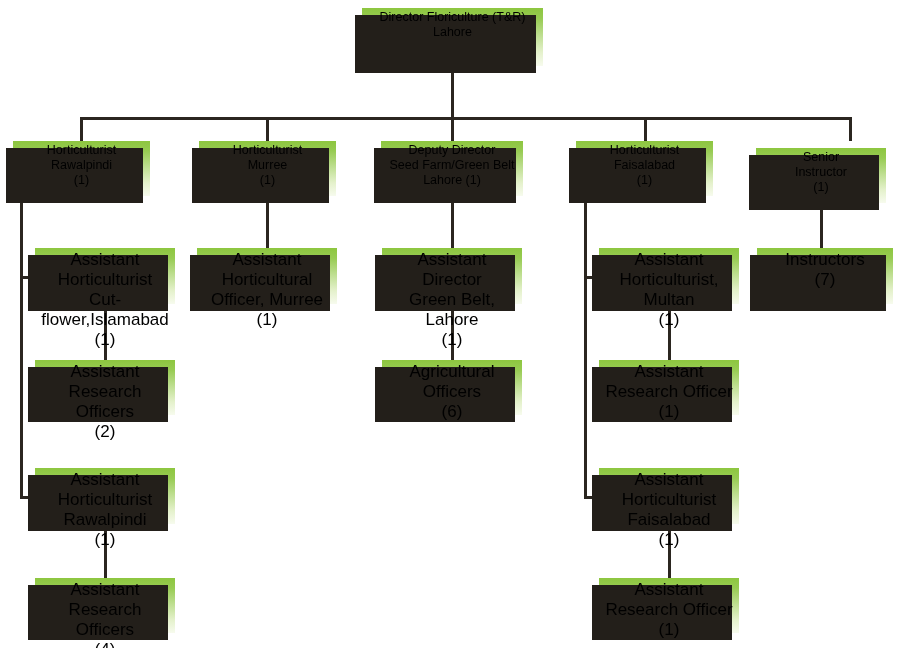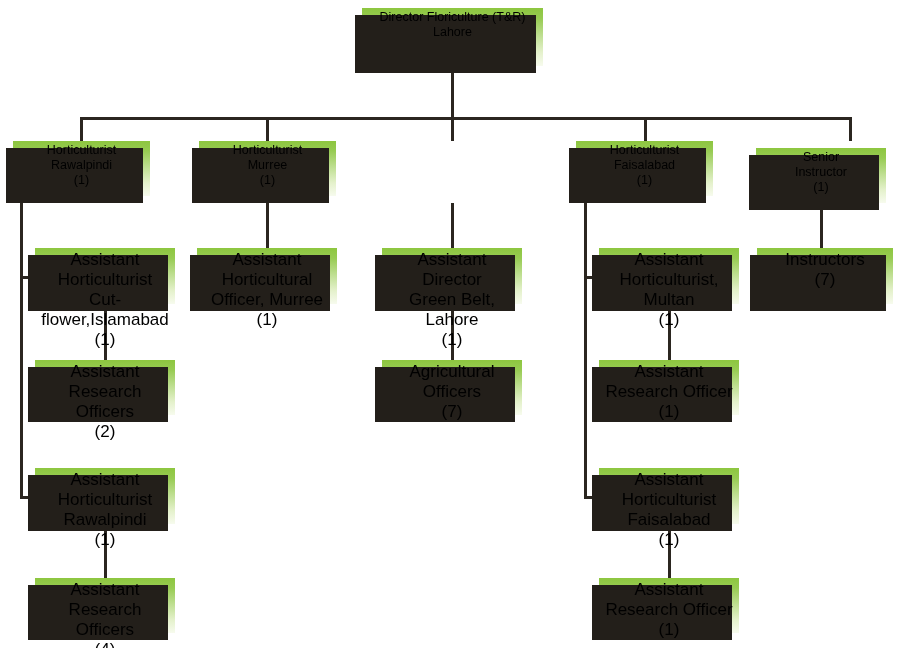--- a/index.html
+++ b/index.html
@@ -83,20 +83,25 @@
 Rawalpindi
 (1)</span>
   </div>
 
   <div class="node fs13" style="left:199px;top:141px;width:137px;height:55px;">
     <span class="node-label">Horticulturist
 Murree
 (1)</span>
   </div>
 
+  <div class="node fs13" style="left:381px;top:141px;width:142px;height:55px;">
+    <span class="node-label">Deputy Director
+Seed Farm/Green Belt
+Lahore (1)</span>
+  </div>
 
   <div class="node fs13" style="left:576px;top:141px;width:137px;height:55px;">
     <span class="node-label">Horticulturist
 Faisalabad
 (1)</span>
   </div>
 
   <div class="node fs13" style="left:756px;top:148px;width:130px;height:55px;">
     <span class="node-label">Senior
 Instructor
@@ -149,21 +154,21 @@
     <span class="node-label">Assistant Director
 Green Belt, Lahore
 (1)</span>
   </div>
 
   <div class="line v" style="left:451px;top:311px;width:3px;height:49px;"></div>
 
   <div class="node fs12" style="left:382px;top:360px;width:140px;height:55px;">
     <span class="node-label">Agricultural
 Officers
-(7)</span>
+(6)</span>
   </div>
 
   <div class="line v" style="left:584px;top:203px;width:3px;height:296px;"></div>
   <div class="line h" style="left:584px;top:276px;width:15px;height:3px;"></div>
   <div class="line h" style="left:584px;top:496px;width:15px;height:3px;"></div>
 
   <div class="node fs12" style="left:599px;top:248px;width:140px;height:56px;">
     <span class="node-label">Assistant
 Horticulturist, Multan
 (1)</span>

